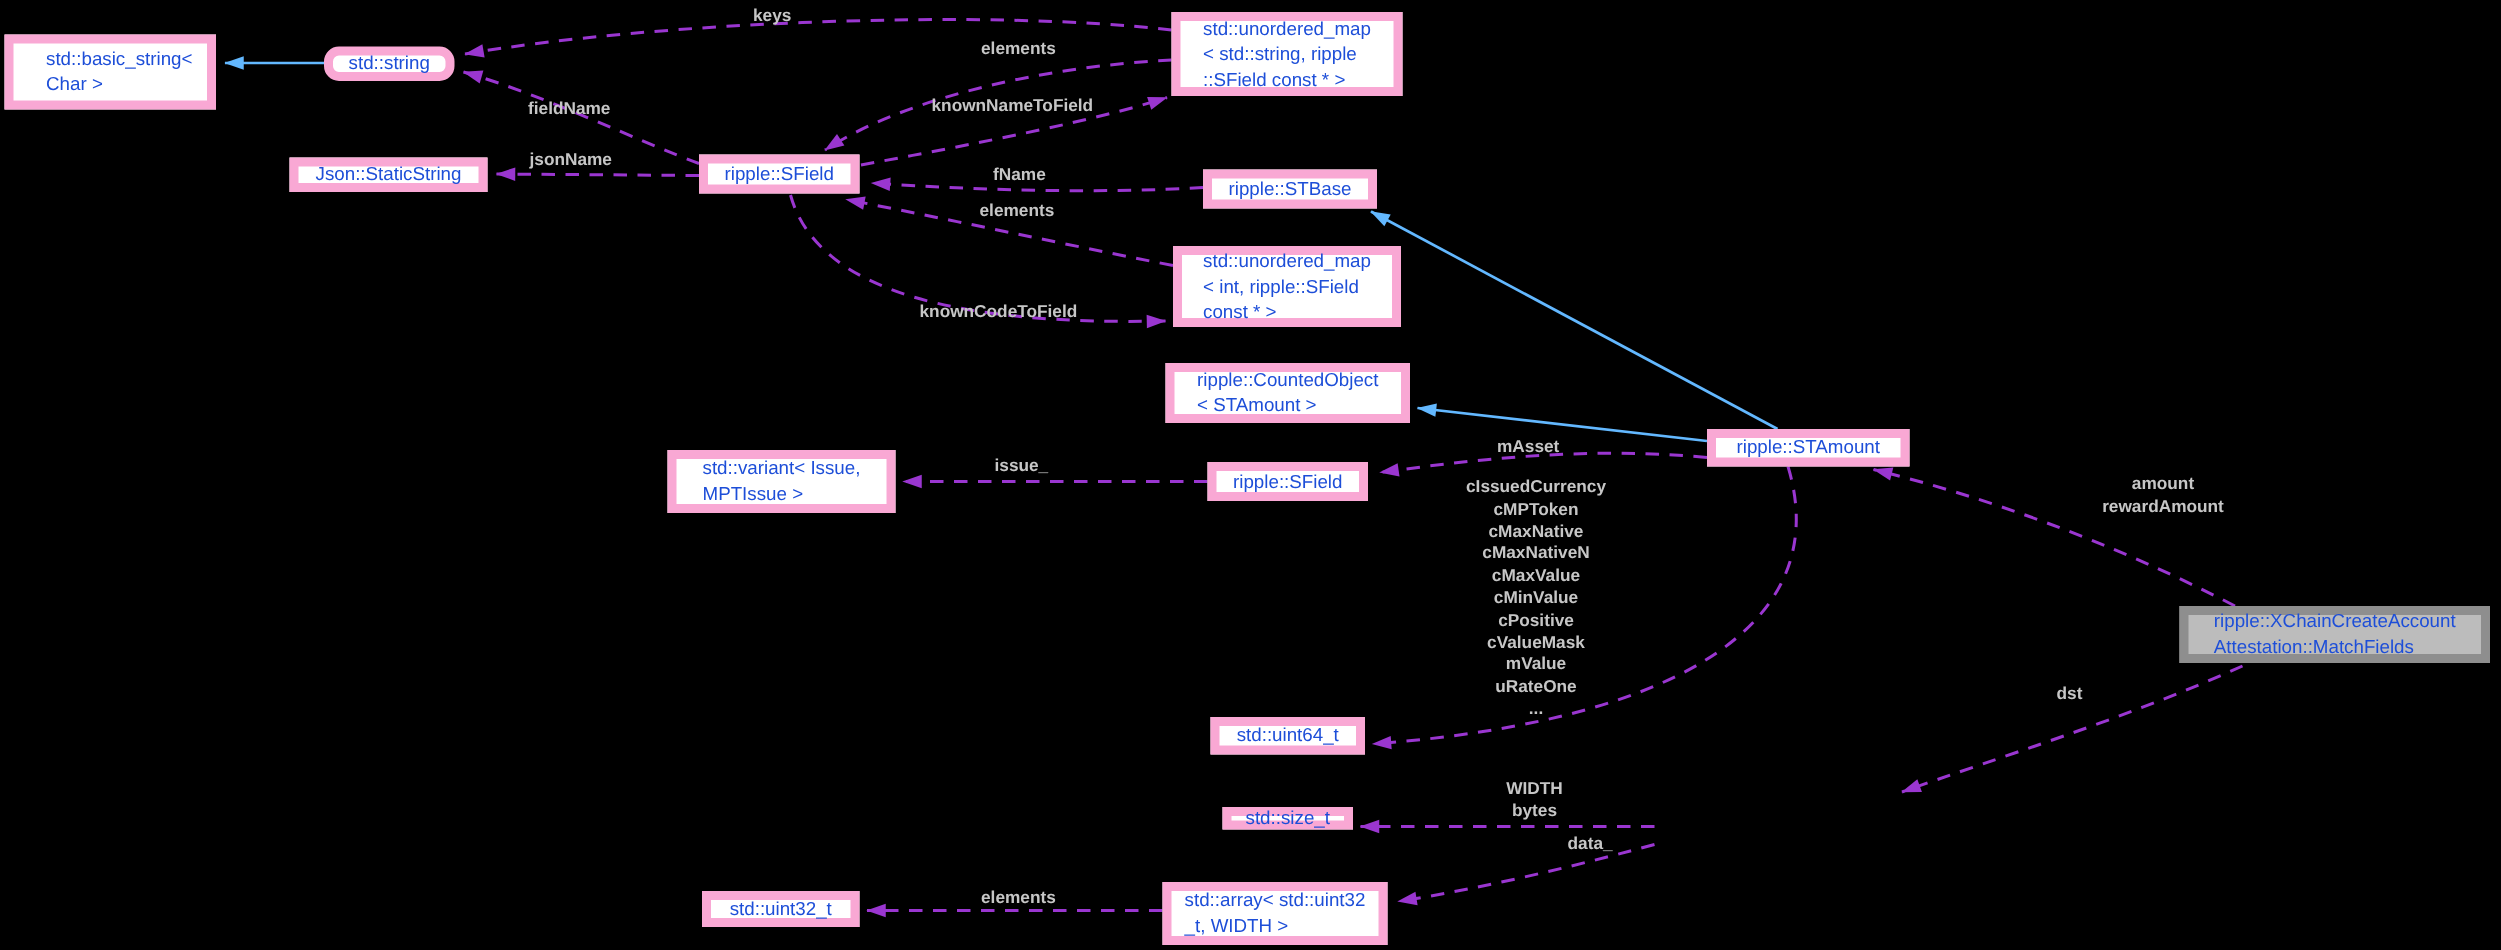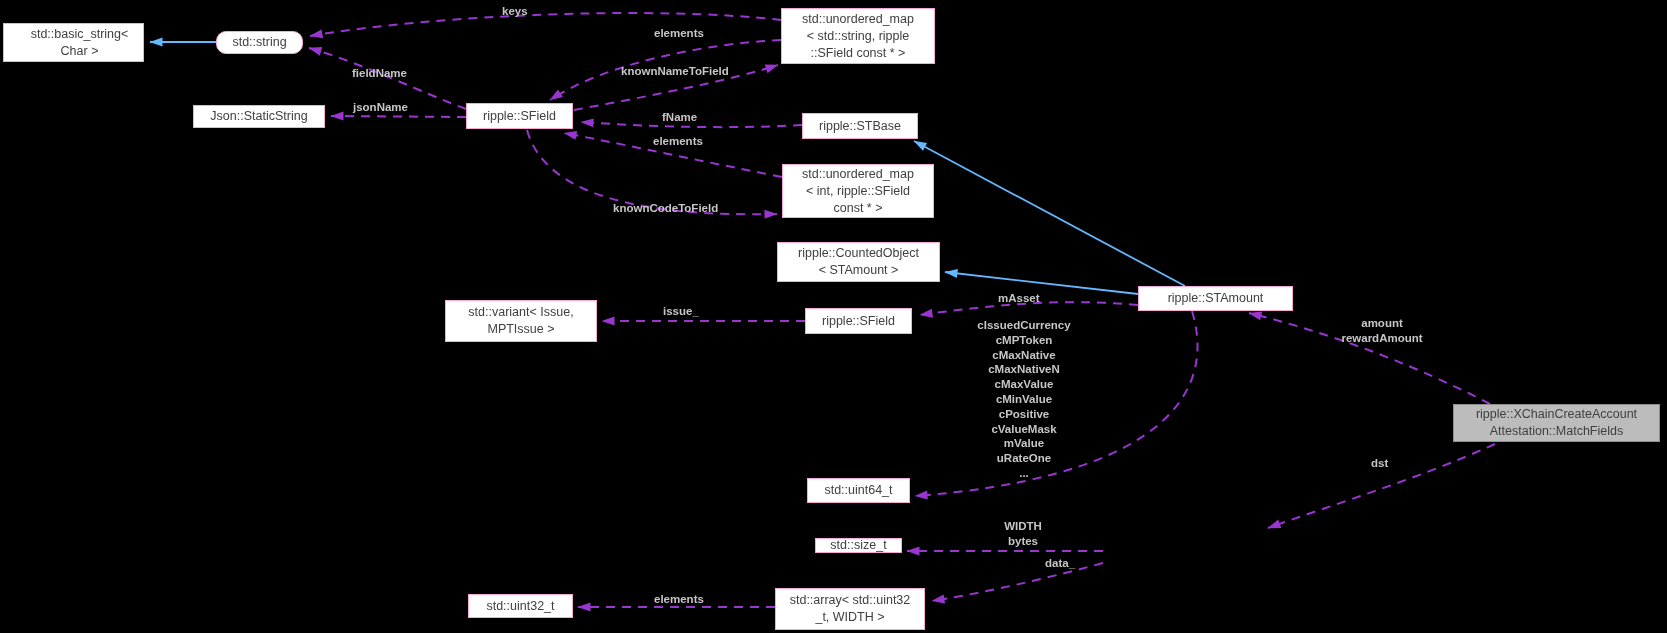--- a/index.html
+++ b/index.html
@@ -10,26 +10,25 @@
     font-family:"Liberation Sans","DejaVu Sans",sans-serif;
     overflow:hidden;
   }
   #edges{position:absolute;left:0;top:0;width:1667px;height:633px;}
   .edge-p{fill:none;stroke:#9a36d0;stroke-width:2;stroke-dasharray:9 7;}
   .edge-b{fill:none;stroke:#63b8ff;stroke-width:1.8;}
   .node{
     position:absolute;
     box-sizing:border-box;
     background:#ffffff;
-    border:1px solid #f9a8d4;
-    color:#404040;
+    border:6px solid #f9a8d4;
+    color:#1d4ed8;
     font-size:12.5px;
     line-height:17px;
     display:flex;align-items:center;justify-content:center;
-    text-align:center;
     white-space:pre-line;
     cursor:pointer;
   }
   .node.hl{
     background:#bcbcbc;
     border-color:#8e8e8e;
     cursor:default;
   }
   .elabel{
     position:absolute;
@@ -71,21 +70,21 @@
     <path class="edge-p" d="M 1138,305 C 1060,298 992,305 920,315" marker-end="url(#arrow-p)"></path>
     <path class="edge-p" d="M 805,321 L 602,321" marker-end="url(#arrow-p)"></path>
     <path class="edge-p" d="M 1192,311 C 1222,410 1130,480 915,496" marker-end="url(#arrow-p)"></path>
     <path class="edge-p" d="M 1490,404 C 1405,360 1322,331 1249,313" marker-end="url(#arrow-p)"></path>
     <path class="edge-p" d="M 1495,444 C 1420,478 1332,505 1268,528" marker-end="url(#arrow-p)"></path>
     <path class="edge-p" d="M 1103,551 L 907,551" marker-end="url(#arrow-p)"></path>
     <path class="edge-p" d="M 1103,563 C 1040,580 988,592 932,601" marker-end="url(#arrow-p)"></path>
     <path class="edge-p" d="M 775,607 L 578,607" marker-end="url(#arrow-p)"></path>
   </svg>
 
-  <div class="node" style="left:3px;top:23px;width:141px;height:39px;padding-left:12px;">std::basic_string&lt;
+  <div class="node" style="left:3px;top:23px;width:141px;height:50px;padding-left:12px;">std::basic_string&lt;
 Char &gt;</div>
 
   <div class="node" style="left:216px;top:31px;width:87px;height:23px;border-radius:10px;">std::string</div>
 
   <div class="node" style="left:193px;top:105px;width:132px;height:23px;">Json::StaticString</div>
 
   <div class="node" style="left:466px;top:103px;width:107px;height:26px;">ripple::SField</div>
 
   <div class="node" style="left:781px;top:8px;width:154px;height:56px;">std::unordered_map
 &lt; std::string, ripple
@@ -98,21 +97,21 @@
 const * &gt;</div>
 
   <div class="node" style="left:445px;top:300px;width:152px;height:42px;">std::variant&lt; Issue,
 MPTIssue &gt;</div>
 
   <div class="node" style="left:777px;top:242px;width:163px;height:40px;">ripple::CountedObject
 &lt; STAmount &gt;</div>
 
   <div class="node" style="left:805px;top:308px;width:107px;height:26px;">ripple::SField</div>
 
-  <div class="node" style="left:1138px;top:286px;width:155px;height:25px;">ripple::STAmount</div>
+  <div class="node" style="left:1138px;top:286px;width:135px;height:25px;">ripple::STAmount</div>
 
   <div class="node" style="left:807px;top:478px;width:103px;height:25px;">std::uint64_t</div>
 
   <div class="node" style="left:815px;top:538px;width:87px;height:15px;">std::size_t</div>
 
 
   <div class="node" style="left:775px;top:588px;width:150px;height:42px;">std::array&lt; std::uint32
 _t, WIDTH &gt;</div>
 
   <div class="node" style="left:468px;top:594px;width:105px;height:24px;">std::uint32_t</div>
@@ -145,21 +144,21 @@
 cMaxNative
 cMaxNativeN
 cMaxValue
 cMinValue
 cPositive
 cValueMask
 mValue
 uRateOne
 ...</div>
 
-  <div class="elabel center" style="left:1332px;top:316px;width:100px;">amount
+  <div class="elabel center" style="left:1392px;top:316px;width:100px;">amount
 rewardAmount</div>
 
   <div class="elabel" style="left:1371px;top:456px;">dst</div>
 
   <div class="elabel center" style="left:983px;top:519px;width:80px;">WIDTH
 bytes</div>
 
   <div class="elabel" style="left:1024px;top:556px;margin-left:21px;">data_</div>
 
   <div class="elabel" style="left:654px;top:592px;">elements</div>

